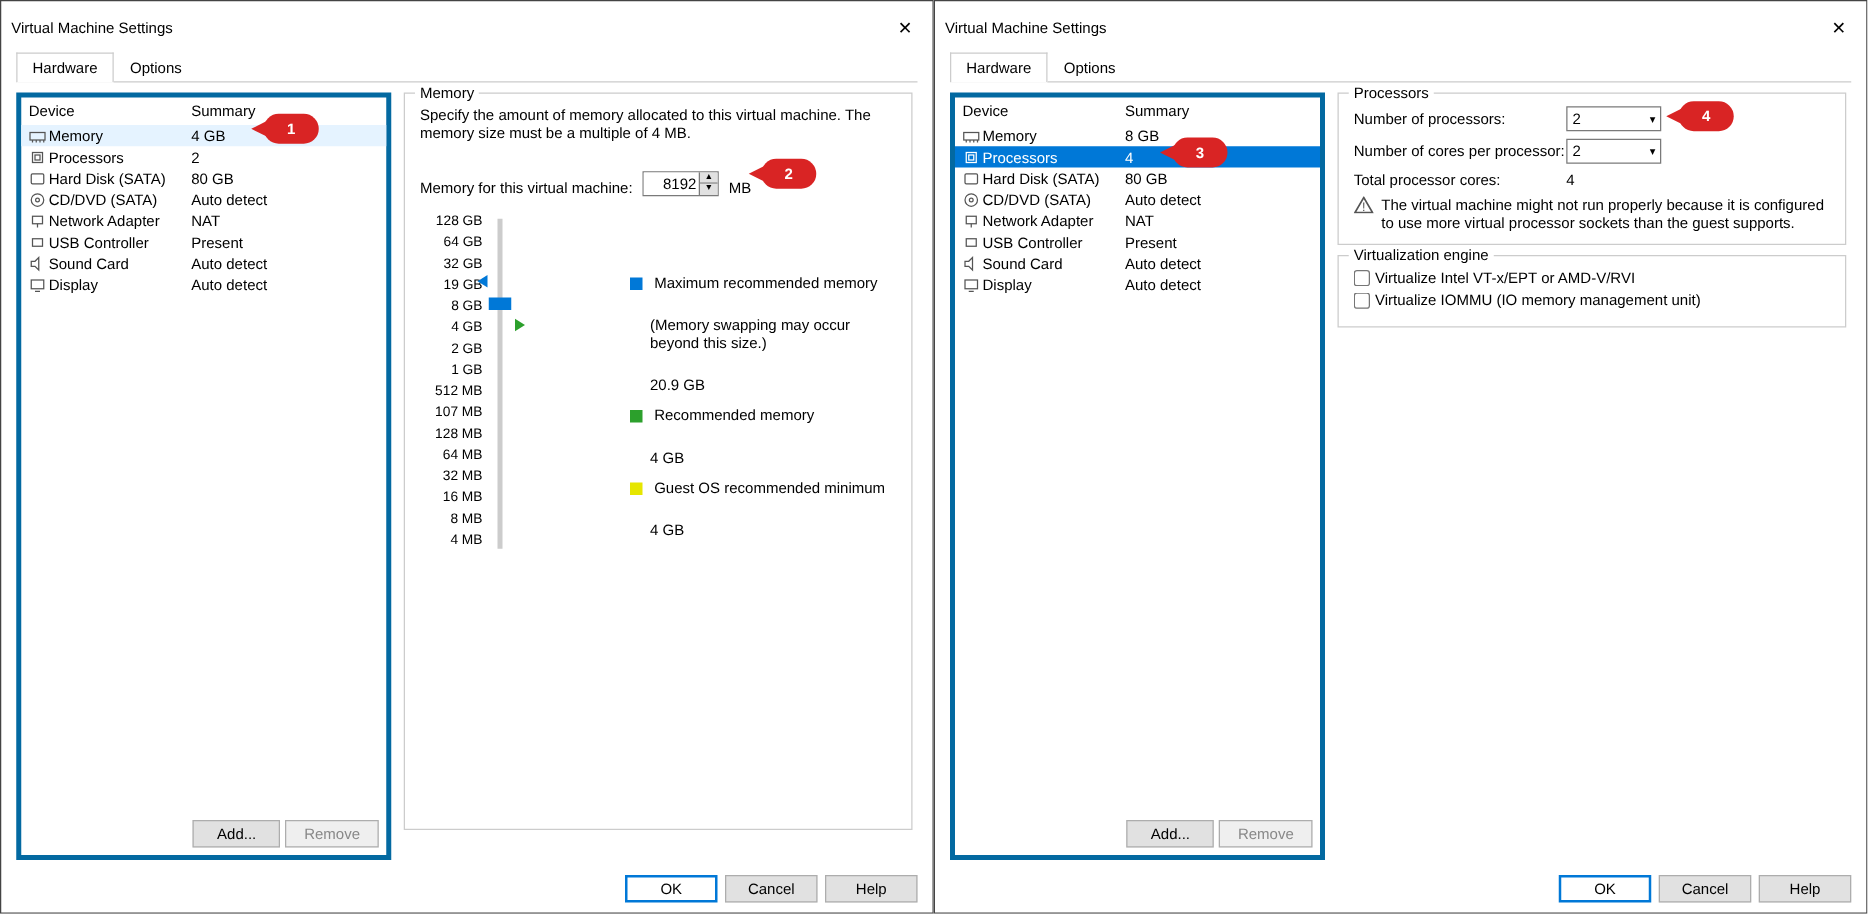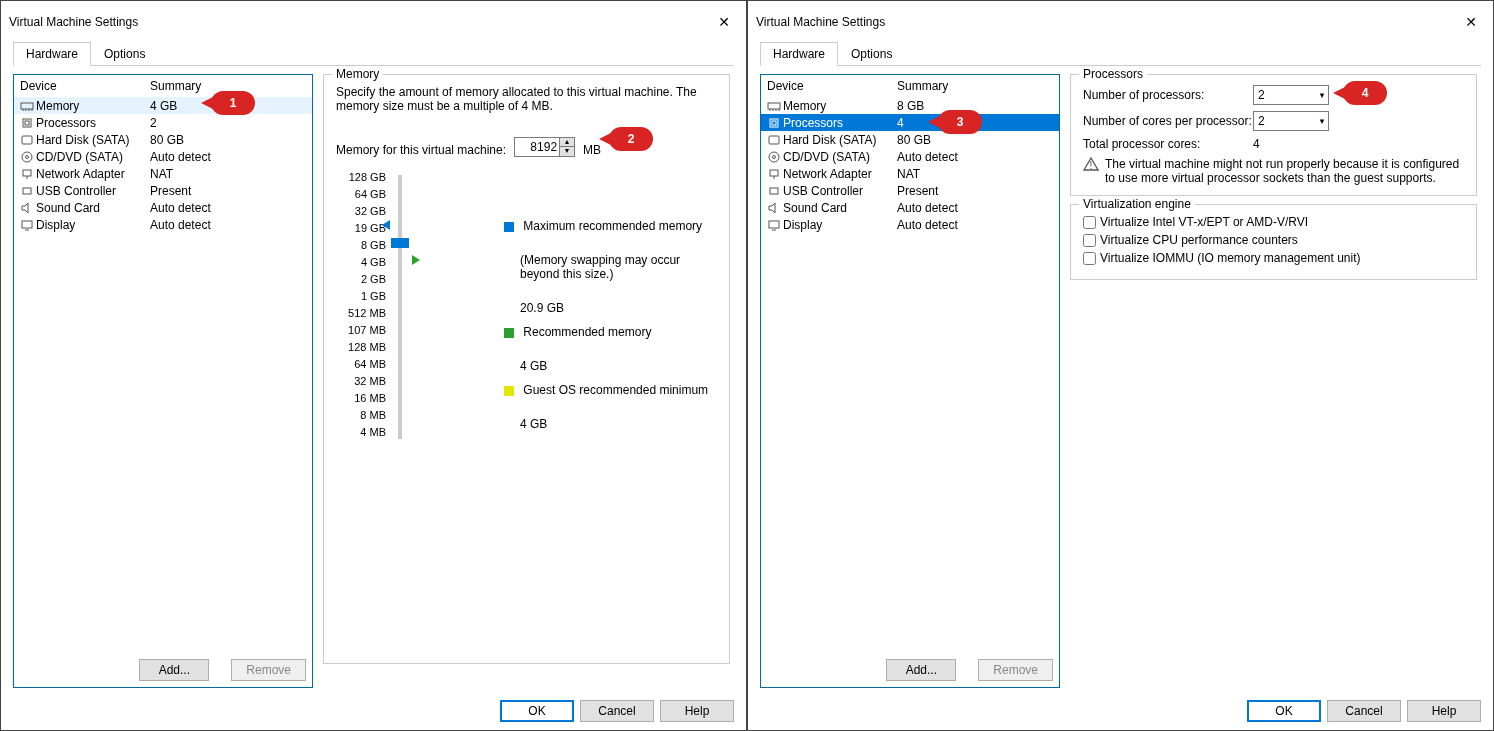--- a/index.html
+++ b/index.html
@@ -48,41 +48,41 @@
   background: #fff;
 }
 .content {
   flex: 1;
   display: flex;
   padding: 8px 12px 4px 12px;
   gap: 6px;
 }
 .device-panel {
   width: 300px;
-  border: 1px solid #0369a1;
+  border: 4px solid #0369a1;
   display: flex;
   flex-direction: column;
 }
 .device-header { display: flex; padding: 4px 6px; }
 .device-header .col1 { width: 130px; }
 .device-header .col2 { flex: 1; }
 .device-list { flex: 1; }
 .device-row {
   display: flex;
   padding: 1px 6px;
   align-items: center;
   height: 17px;
   cursor: pointer;
 }
 .device-row .icon { width: 16px; display: inline-flex; align-items: center; }
 .device-row .col1 { width: 130px; display: flex; align-items: center; }
 .device-row .col2 { flex: 1; }
 .device-row.selected { background: #e5f3ff; }
 .device-row.selected-blue { background: #0078d7; color: #fff; }
-.device-btns { display: flex; justify-content: flex-end; padding: 6px; gap: 22px; }
+.device-btns { display: flex; justify-content: flex-end; padding: 6px; gap: 4px; }
 .btn {
   padding: 2px 14px;
   min-width: 70px;
   border: 1px solid #adadad;
   background: #e1e1e1;
   cursor: pointer;
   font-size: 12px;
   text-align: center;
   height: 22px;
 }
@@ -499,24 +499,20 @@
         </div>
       </div>
       <div class="fieldset">
         <div class="legend">Virtualization engine</div>
         <label class="chk-row">
             <input type="checkbox" style="">
             <span>Virtualize Intel VT-x/EPT or AMD-V/RVI</span>
           </label>
         <label class="chk-row">
             <input type="checkbox" style="">
-            <span>Virtualize CPU performance counters</span>
-          </label>
-        <label class="chk-row">
-            <input type="checkbox" style="">
             <span>Virtualize IOMMU (IO memory management unit)</span>
           </label>
       </div>
     </div>
   </div>
   <div class="footer">
     <button class="btn primary">OK</button>
     <button class="btn">Cancel</button>
     <button class="btn">Help</button>
   </div>

